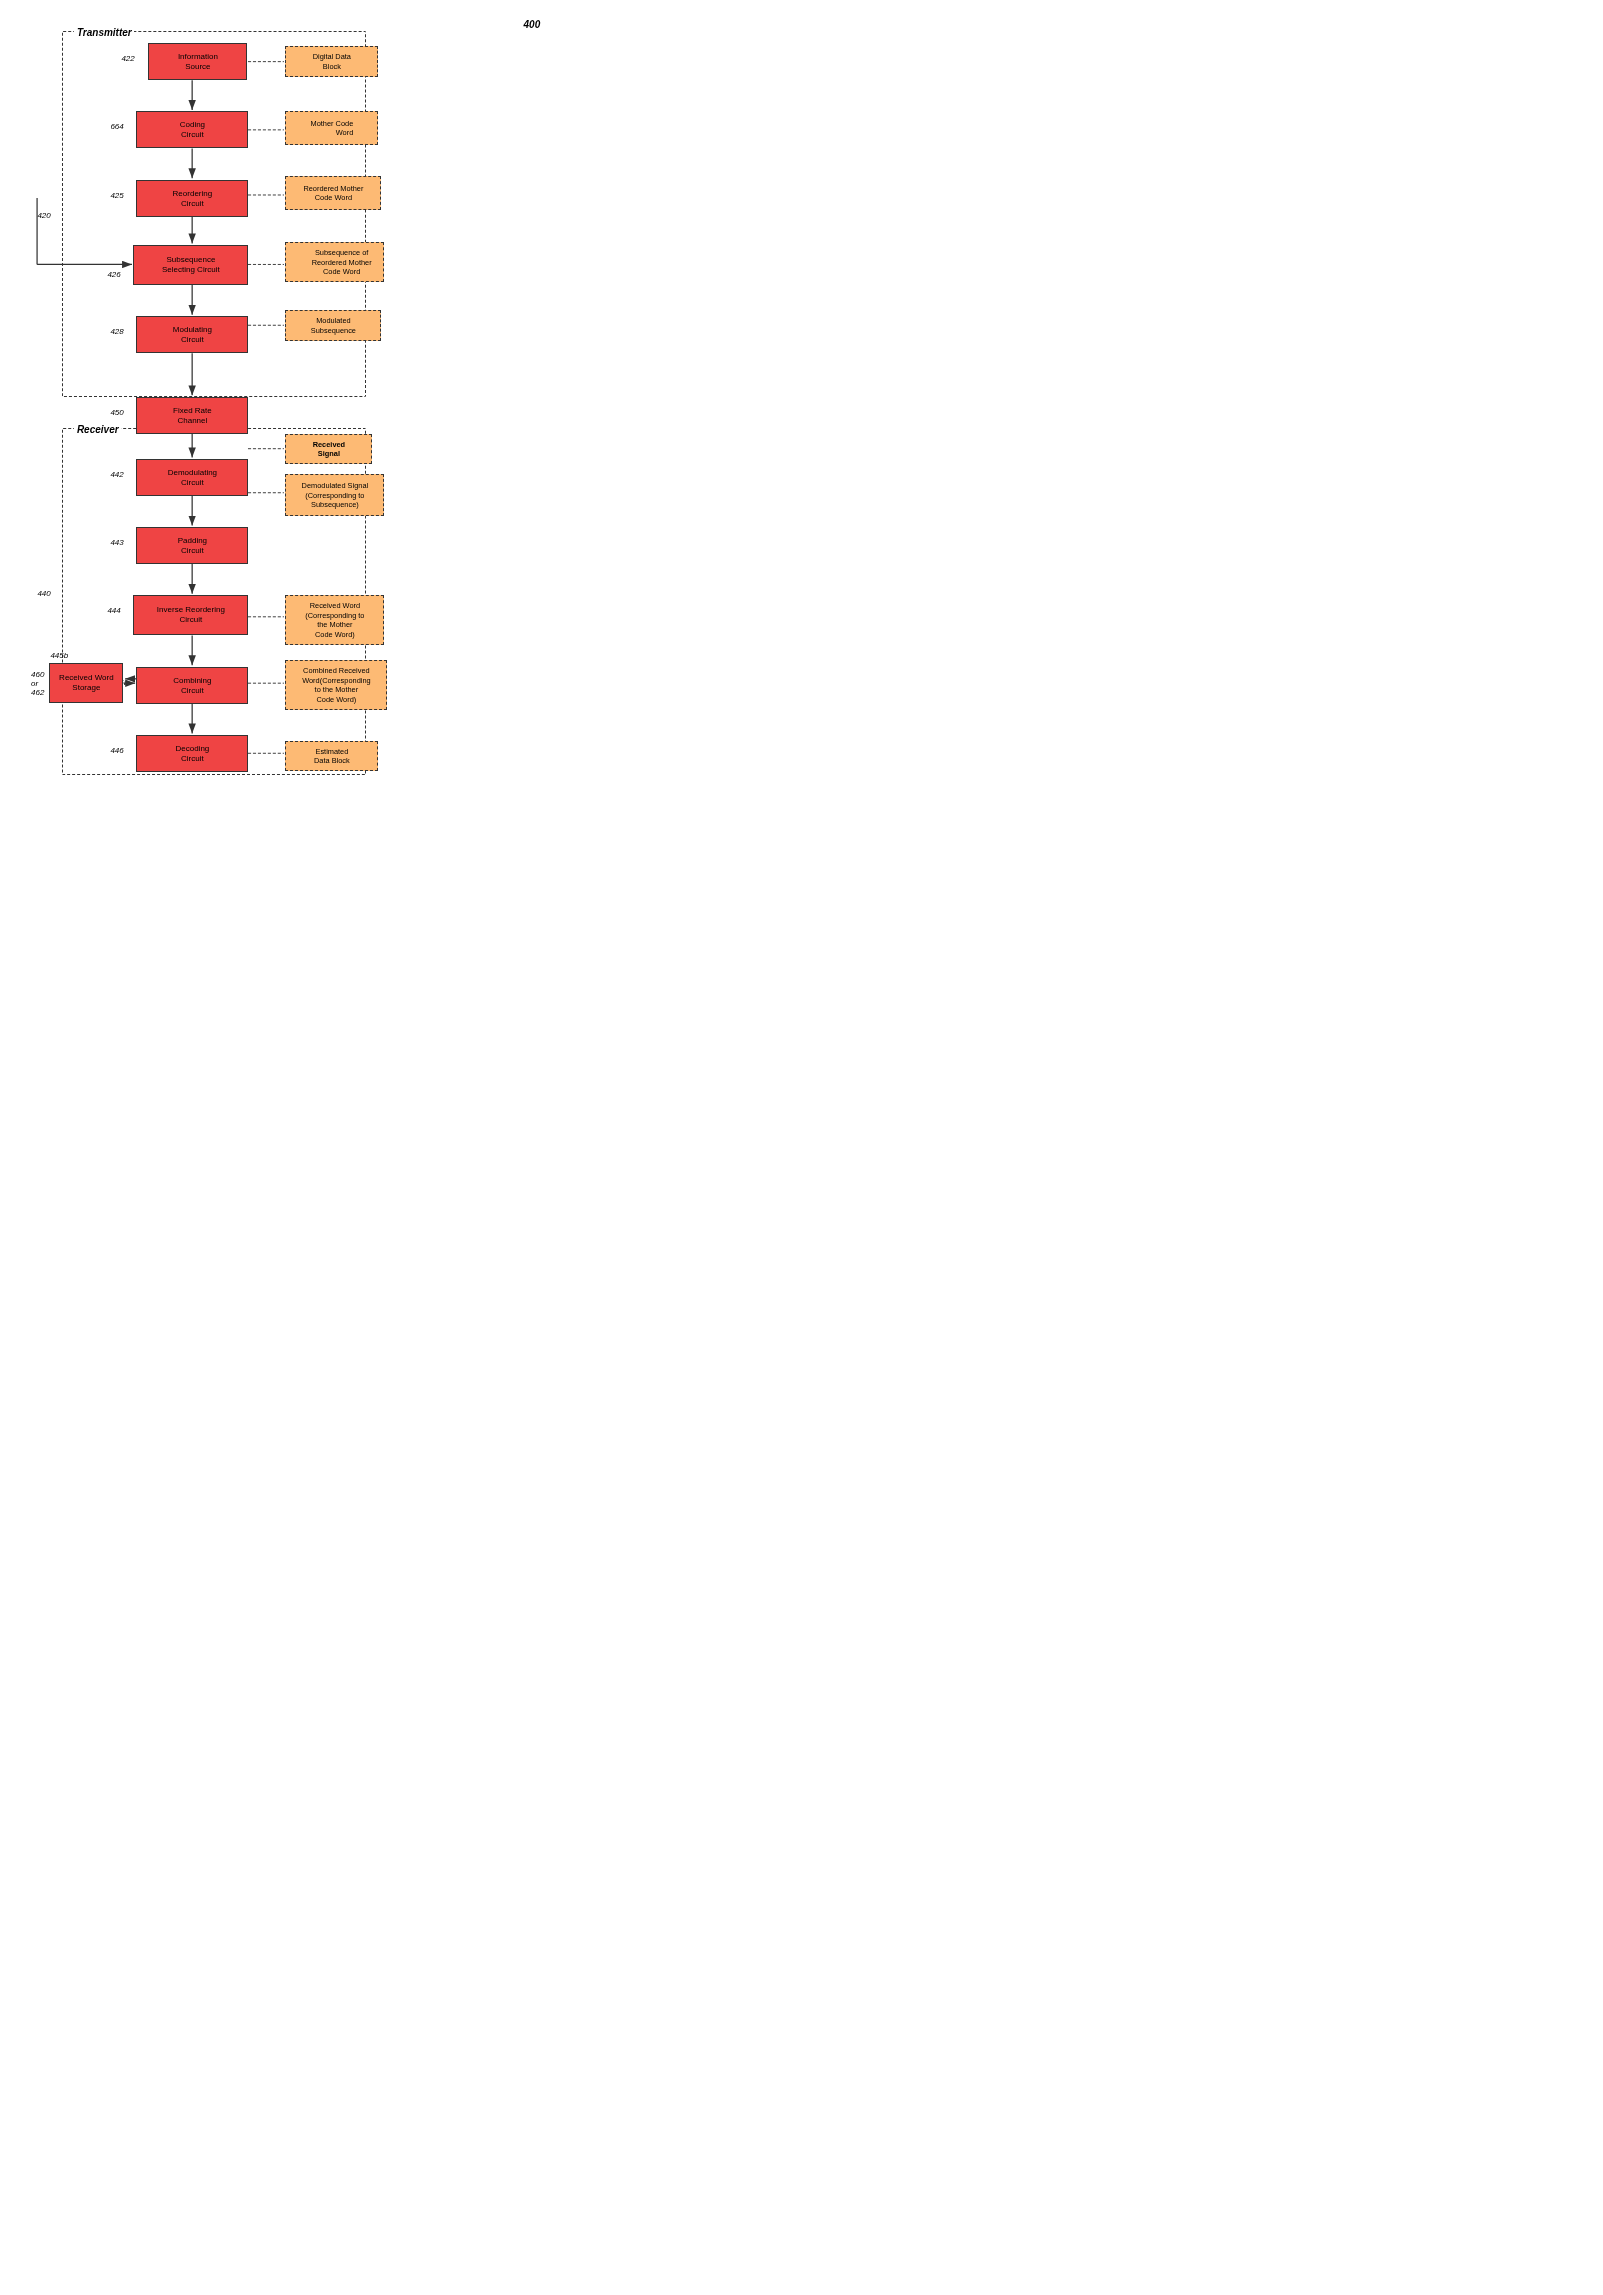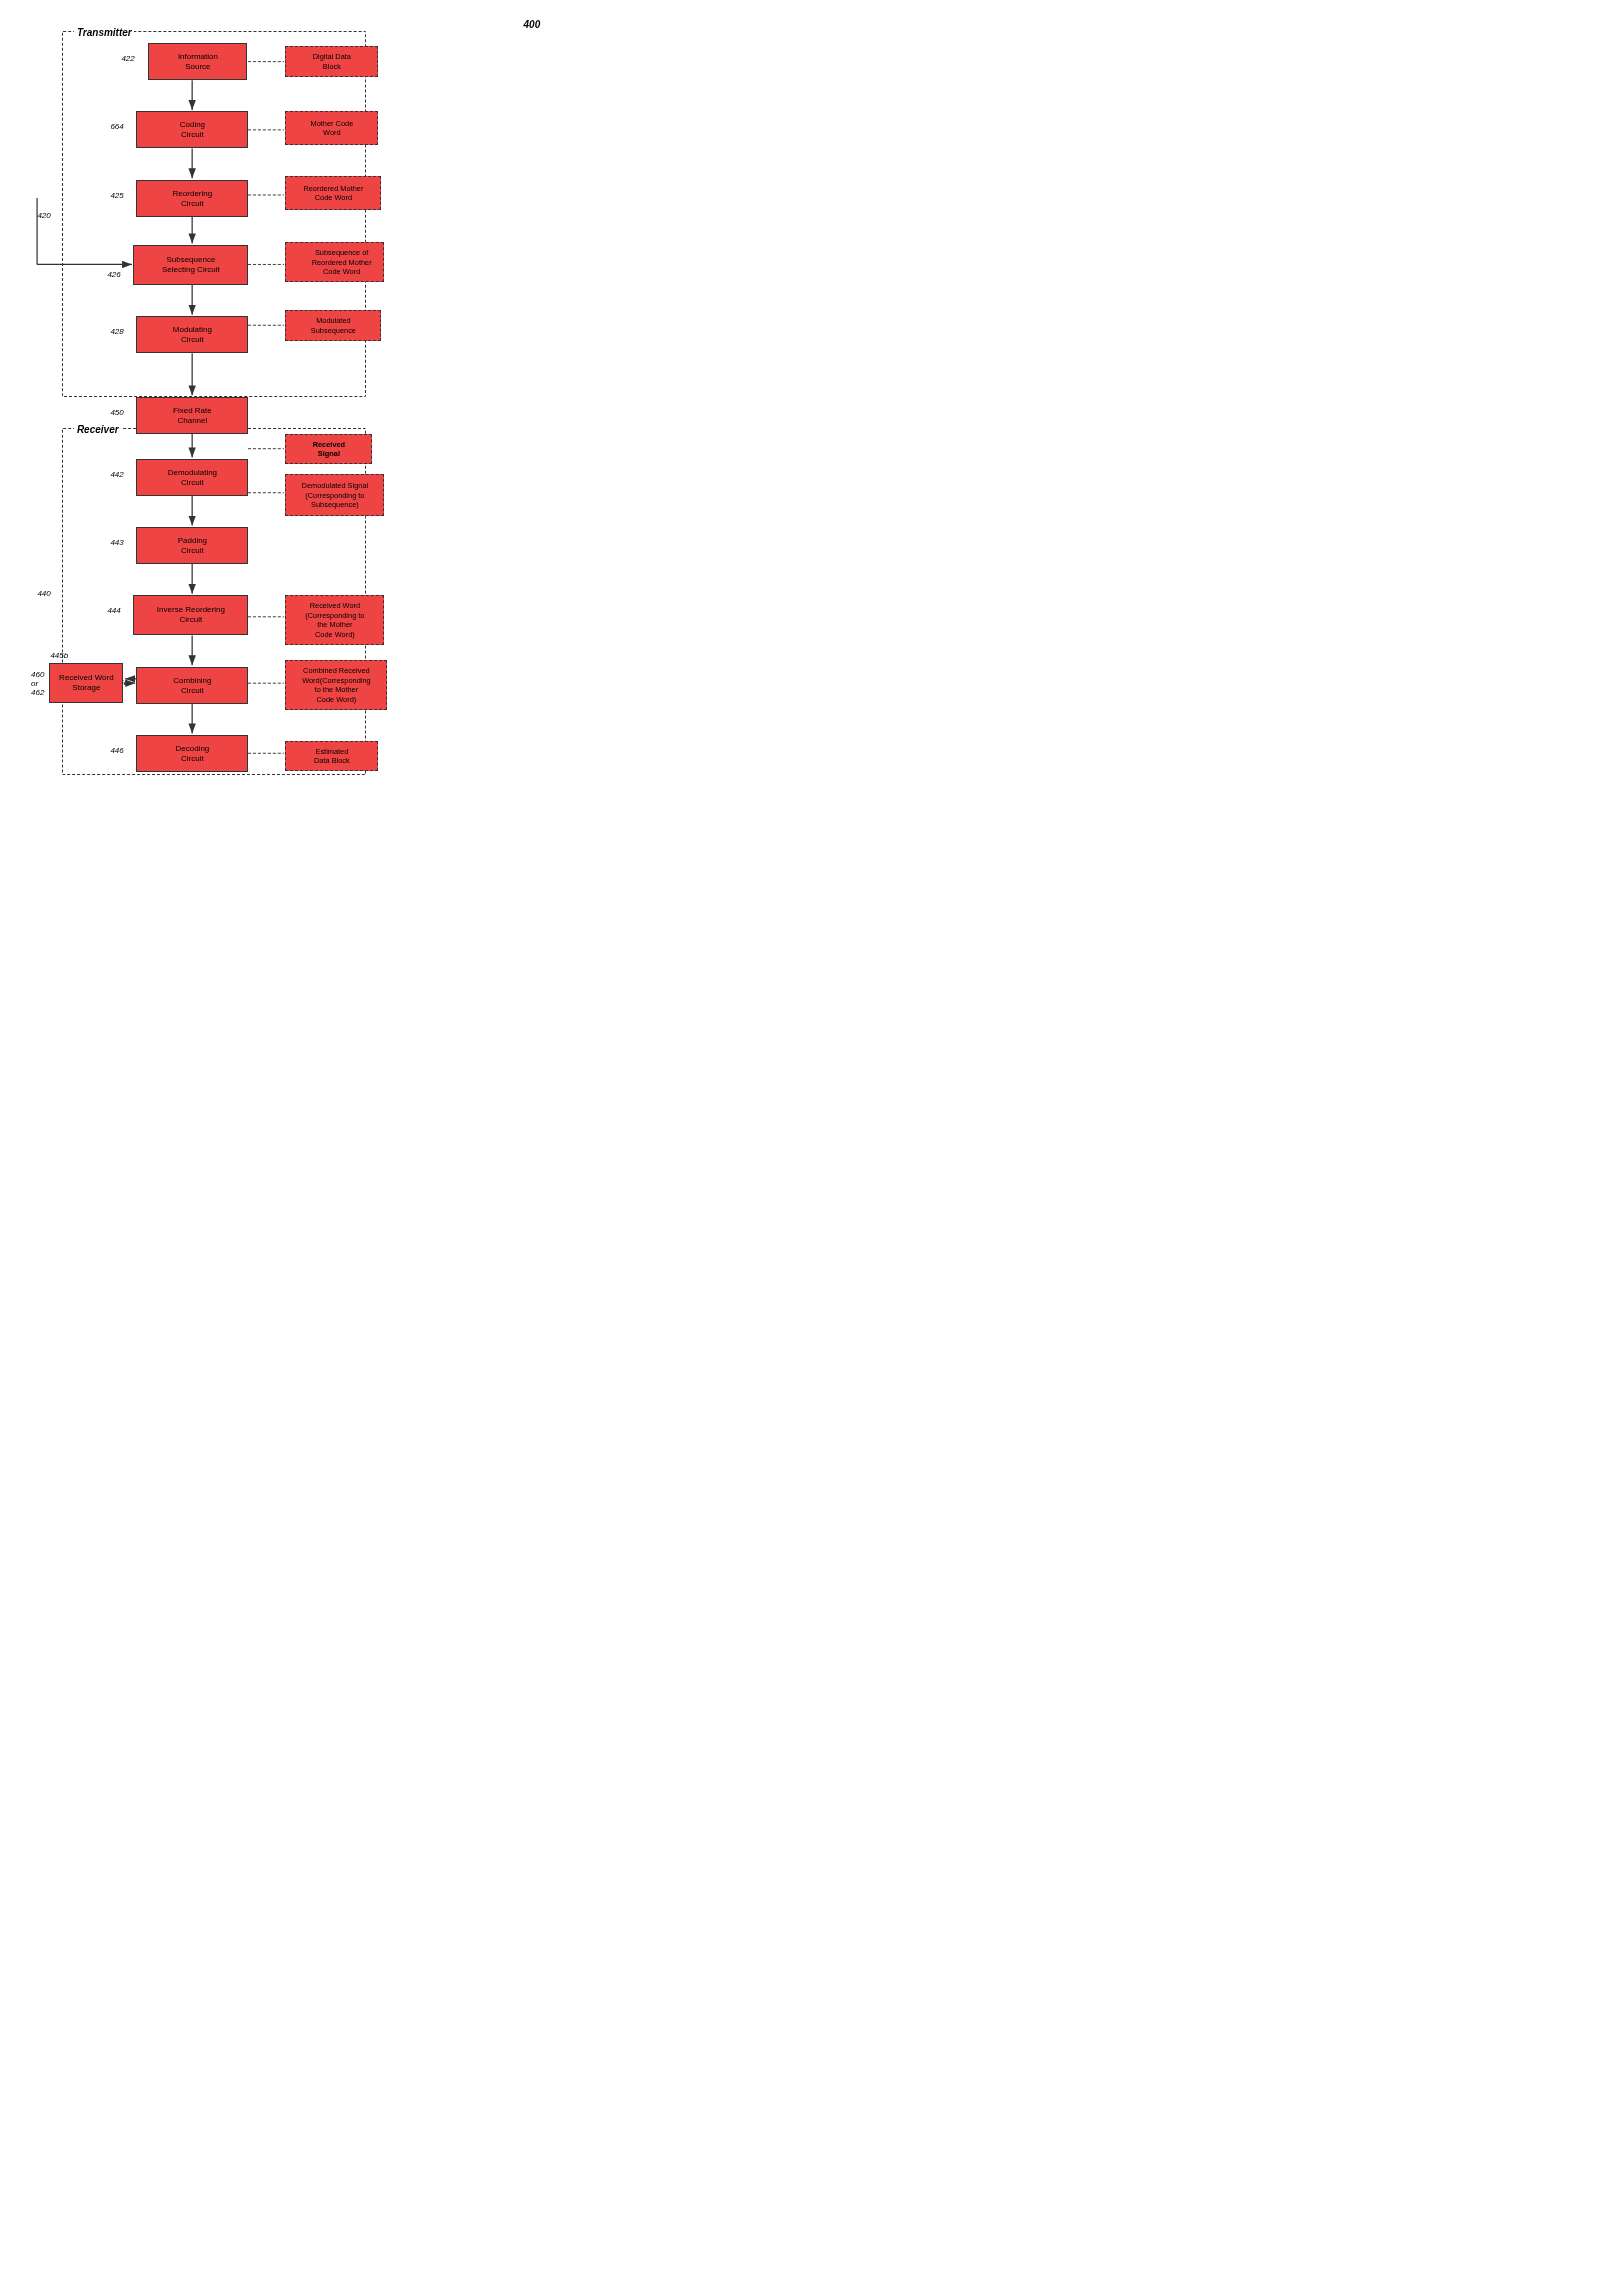--- a/index.html
+++ b/index.html
@@ -44,21 +44,21 @@
       justify-content: center;
       text-align: center;
       font-size: 8px;
       line-height: 1.3;
     }
 
     
     .annot-block {
       position: absolute;
       border: 1.2px dashed #333;
-      background: #ef4444;
+      background: #fdba74;
       display: flex;
       align-items: center;
       justify-content: center;
       text-align: center;
       font-size: 7.4px;
       line-height: 1.3;
       padding: 2.5px;
     }
 
     
@@ -135,21 +135,21 @@
   <div class="ref-label" style="top: 666px; left: 98px;">445a</div>
 
   <div class="circuit-block" style="top: 651px; left: 37px; width: 74px; height: 40px;">Received Word<br>Storage</div>
   <div class="ref-label" style="top: 639px; left: 38px;">445b</div>
 
   <div class="circuit-block" style="top: 723px; left: 124px; width: 112px; height: 37px;">Decoding<br>Circuit</div>
   <div class="ref-label" style="top: 734px; left: 98px;">446</div>
 
   <div class="annot-block" style="top: 34px; left: 273px; width: 93px; height: 31px;">Digital Data<br>Block</div>
 
-  <div class="annot-block" style="top: 99px; left: 273px; width: 93px; height: 34px;">Mother Code<br>Word</div>
+  <div class="annot-block" style="top: 99px; left: 273px; width: 93px; height: 34px; text-align: right;">Mother Code<br>Word</div>
 
   <div class="annot-block" style="top: 164px; left: 273px; width: 96px; height: 34px;">Reordered Mother<br>Code Word</div>
 
   <div class="annot-block" style="top: 230px; left: 273px; width: 99px; height: 40px; padding-left: 16px;">Subsequence of<br>Reordered Mother<br>Code Word</div>
 
   <div class="annot-block" style="top: 298px; left: 273px; width: 96px; height: 31px;">Modulated<br>Subsequence</div>
 
   <div class="annot-block" style="top: 422px; left: 273px; width: 87px; height: 30px; font-weight: bold;">Received<br>Signal</div>
 
   <div class="annot-block" style="top: 462px; left: 273px; width: 99px; height: 42px;">Demodulated Signal<br>(Corresponding to<br>Subsequence)</div>

